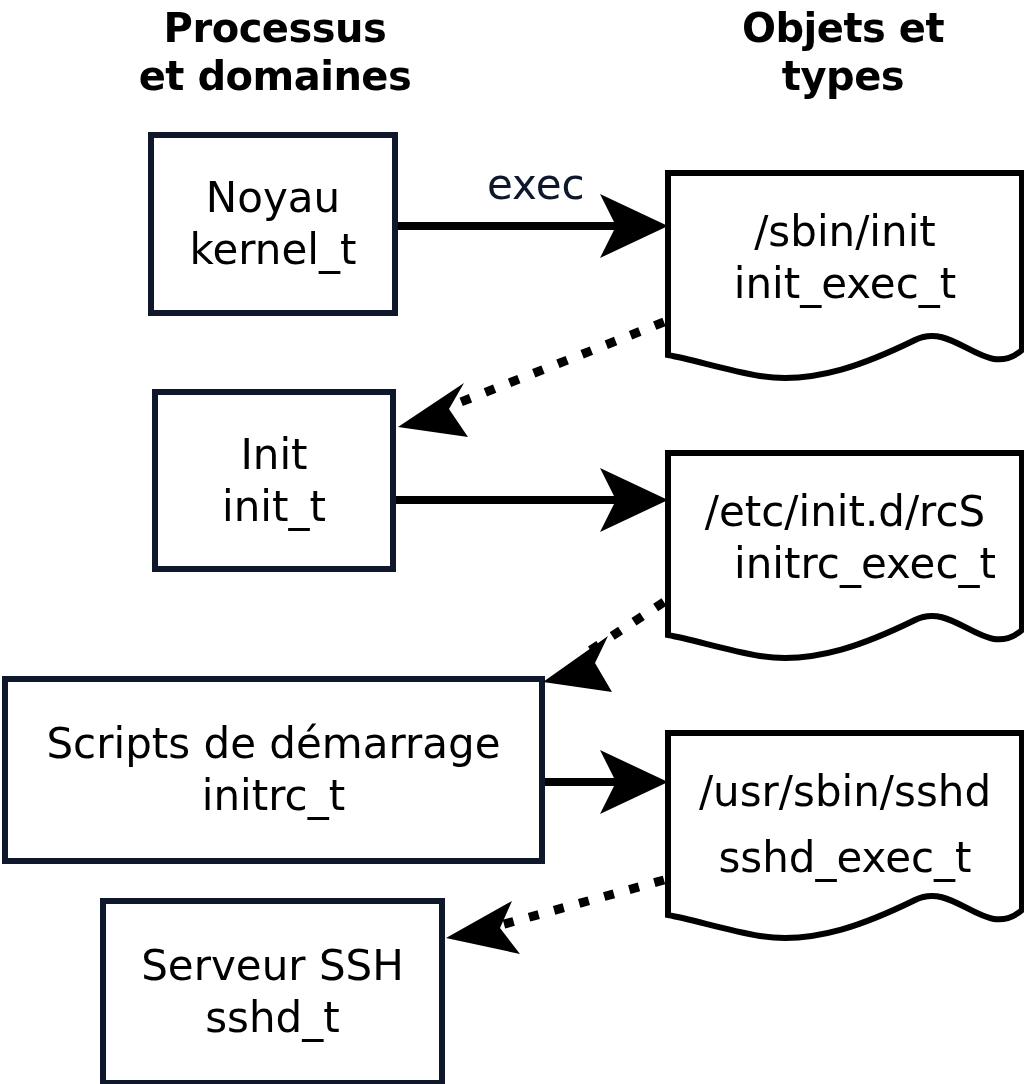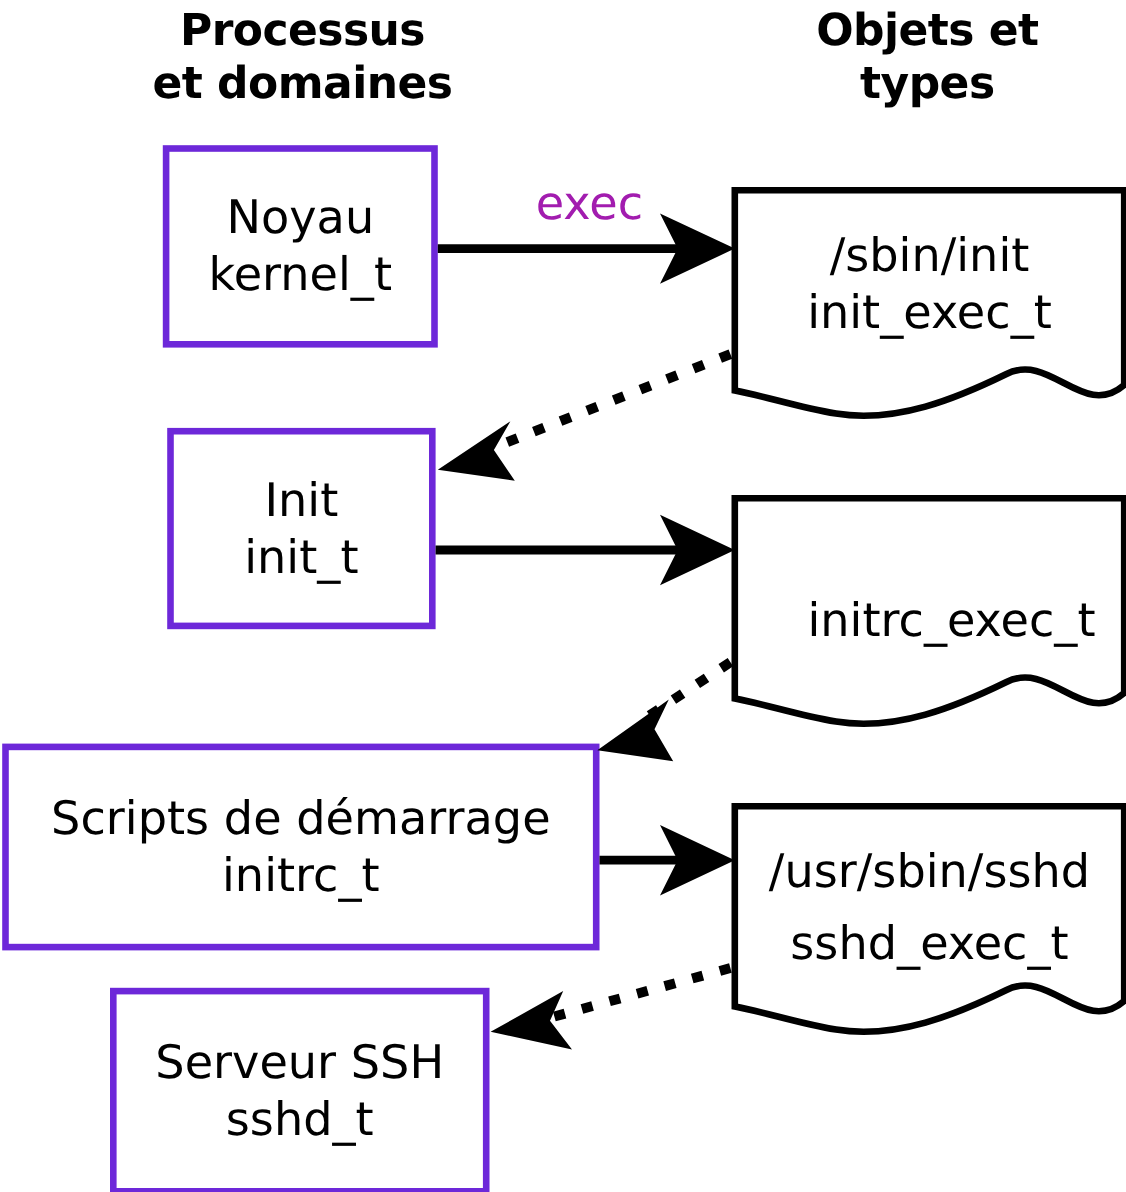--- a/index.html
+++ b/index.html
@@ -26,21 +26,21 @@
     color: #000000;
     white-space: pre-line;
     letter-spacing: -0.5px;
   }
   #header-processes { left: 75px;  top: 4px;  width: 400px; }
   #header-objects   { left: 643px; top: 4px;  width: 400px; }
 
   .node-box {
     position: absolute;
     box-sizing: border-box;
-    border: 6px solid #6d28d9;
+    border: 6px solid #0f172a;
     background: #ffffff;
     display: flex;
     flex-direction: column;
     align-items: center;
     justify-content: center;
     color: #000000;
     font-family: "DejaVu Sans", sans-serif;
     font-size: 42px;
     line-height: 52px;
     text-align: center;
@@ -67,21 +67,21 @@
 
   .edge-layer {
     position: absolute;
     left: 0; top: 0;
     width: 1024px;
     height: 1084px;
     pointer-events: none;
   }
   .edge-label {
     position: absolute;
-    color: #a21caf;
+    color: #0f172a;
     font-family: "DejaVu Sans", sans-serif;
     font-size: 42px;
     line-height: 44px;
     white-space: nowrap;
   }
 </style>
 </head>
 <body>
 
 <div id="page">
@@ -116,20 +116,21 @@
       <path d="M3 3 L357 3 L357 180 C320 212 290 150 250 170 C205 192 150 215 95 206 C60 200 30 190 3 185 Z" fill="#ffffff" stroke="#000000" stroke-width="6" stroke-linejoin="miter"></path>
     </svg>
     <div class="doc-label" style="top:36px;">/sbin/init</div>
     <div class="doc-label" style="top:88px;">init_exec_t</div>
   </div>
 
   <div class="doc-shape" style="left:665px; top:450px; width:360px; height:215px;">
     <svg width="360" height="215" viewBox="0 0 360 215">
       <path d="M3 3 L357 3 L357 180 C320 212 290 150 250 170 C205 192 150 215 95 206 C60 200 30 190 3 185 Z" fill="#ffffff" stroke="#000000" stroke-width="6" stroke-linejoin="miter"></path>
     </svg>
+    <div class="doc-label" style="top:36px;">/etc/init.d/rcS</div>
     <div class="doc-label" style="top:88px;padding-left:20px;">initrc_exec_t</div>
   </div>
 
   <div class="doc-shape" style="left:665px; top:730px; width:360px; height:215px;">
     <svg width="360" height="215" viewBox="0 0 360 215">
       <path d="M3 3 L357 3 L357 180 C320 212 290 150 250 170 C205 192 150 215 95 206 C60 200 30 190 3 185 Z" fill="#ffffff" stroke="#000000" stroke-width="6" stroke-linejoin="miter"></path>
     </svg>
     <div class="doc-label" style="top:36px;">/usr/sbin/sshd</div>
     <div class="doc-label" style="top:88px;margin-top:14px;">sshd_exec_t</div>
   </div>

